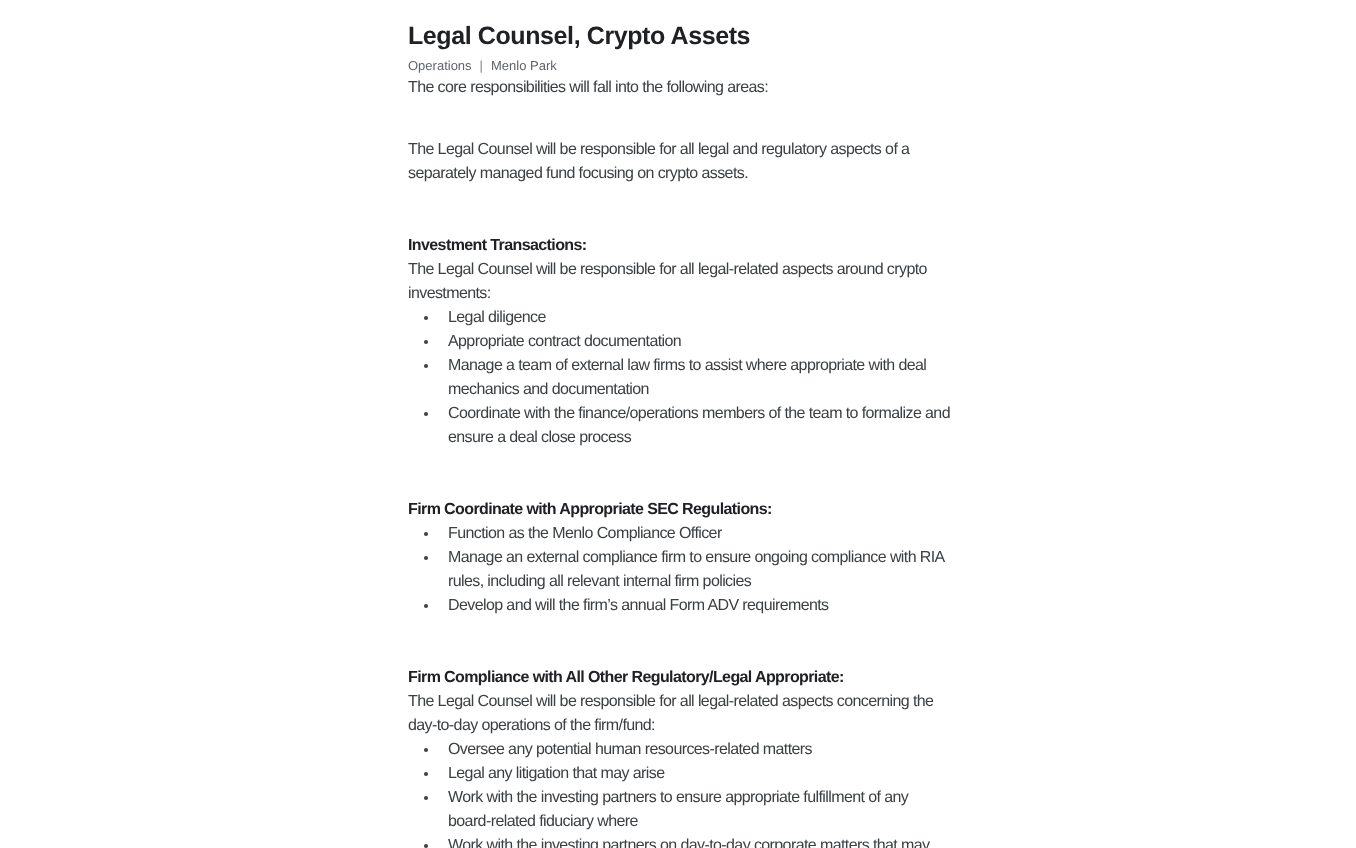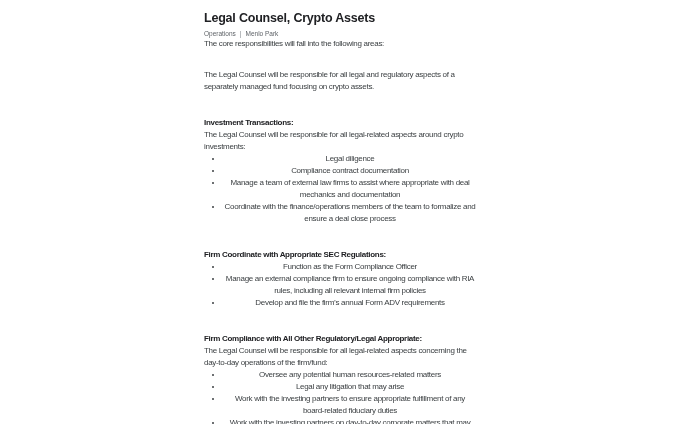--- a/index.html
+++ b/index.html
@@ -58,21 +58,20 @@
     color: #202124;
     margin-top: 24px;
   }
   .section-intro {
     margin: 0;
   }
   .bullets {
     margin: 0;
     padding: 0 0 0 19px;
     list-style: disc outside;
-    text-align: center;
   }
   .bullets li {
     margin: 0;
     padding-left: 1px;
   }
 </style>
 </head>
 <body>
 
 <div class="page">
@@ -86,41 +85,41 @@
     </header>
 
     <p class="para">The core responsibilities will fall into the following areas:</p>
     <p class="para first">The Legal Counsel will be responsible for all legal and regulatory aspects of a separately managed fund focusing on crypto assets.</p>
 
     <section class="section">
       <div class="section-heading">Investment Transactions:</div>
       <p class="section-intro">The Legal Counsel will be responsible for all legal-related aspects around crypto investments:</p>
       <ul class="bullets">
         <li>Legal diligence</li>
-        <li>Compliance contract documentation</li>
+        <li>Appropriate contract documentation</li>
         <li>Manage a team of external law firms to assist where appropriate with deal mechanics and documentation</li>
         <li>Coordinate with the finance/operations members of the team to formalize and ensure a deal close process</li>
       </ul>
     </section>
 
     <section class="section">
       <div class="section-heading">Firm Coordinate with Appropriate SEC Regulations:</div>
       <ul class="bullets">
-        <li>Function as the Form Compliance Officer</li>
+        <li>Function as the Menlo Compliance Officer</li>
         <li>Manage an external compliance firm to ensure ongoing compliance with RIA rules, including all relevant internal firm policies</li>
-        <li>Develop and file the firm’s annual Form ADV requirements</li>
+        <li>Develop and will the firm’s annual Form ADV requirements</li>
       </ul>
     </section>
 
     <section class="section">
       <div class="section-heading">Firm Compliance with All Other Regulatory/Legal Appropriate:</div>
       <p class="section-intro">The Legal Counsel will be responsible for all legal-related aspects concerning the day-to-day operations of the firm/fund:</p>
       <ul class="bullets">
         <li>Oversee any potential human resources-related matters</li>
         <li>Legal any litigation that may arise</li>
-        <li>Work with the investing partners to ensure appropriate fulfillment of any board-related fiduciary duties</li>
+        <li>Work with the investing partners to ensure appropriate fulfillment of any board-related fiduciary where</li>
         <li>Work with the investing partners on day-to-day corporate matters that may around in relation to portfolio company investments</li>
         <li>Work with outside D&amp;O brokers and carriers to manage the firm’s policies and any related engagements around litigation or other risk exposures</li>
       </ul>
     </section>
 
   </article>
 </div>
 
 </body></html>

